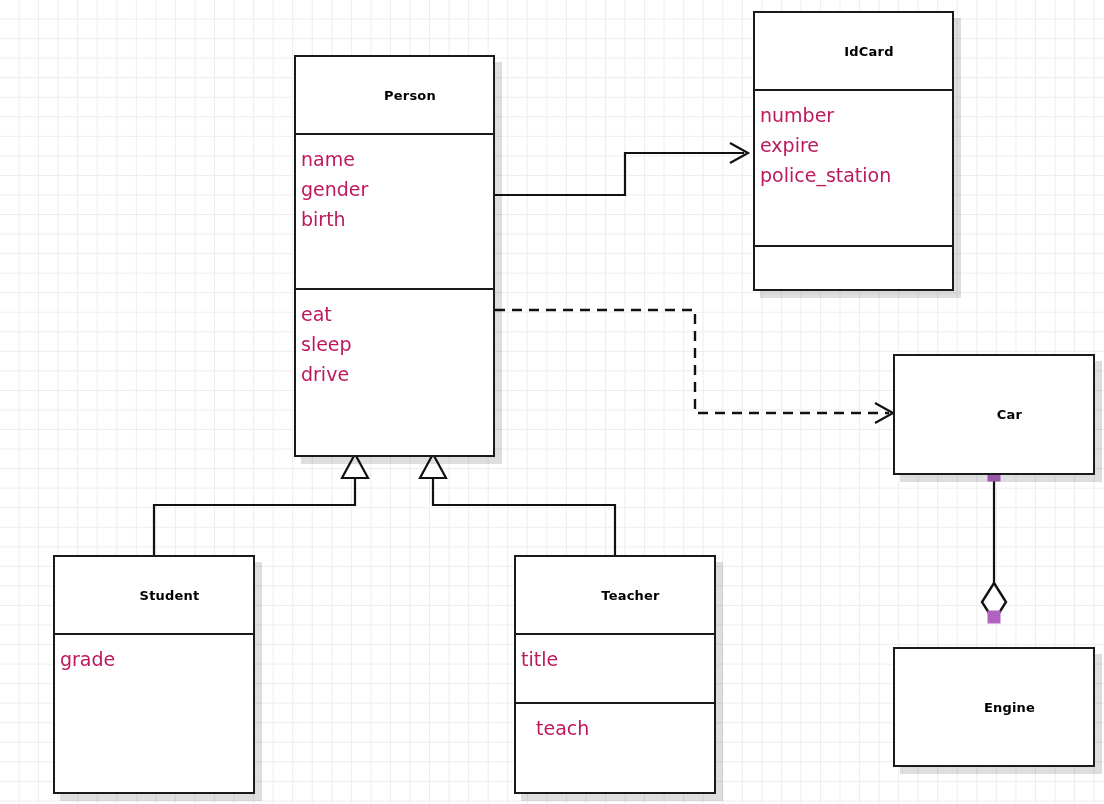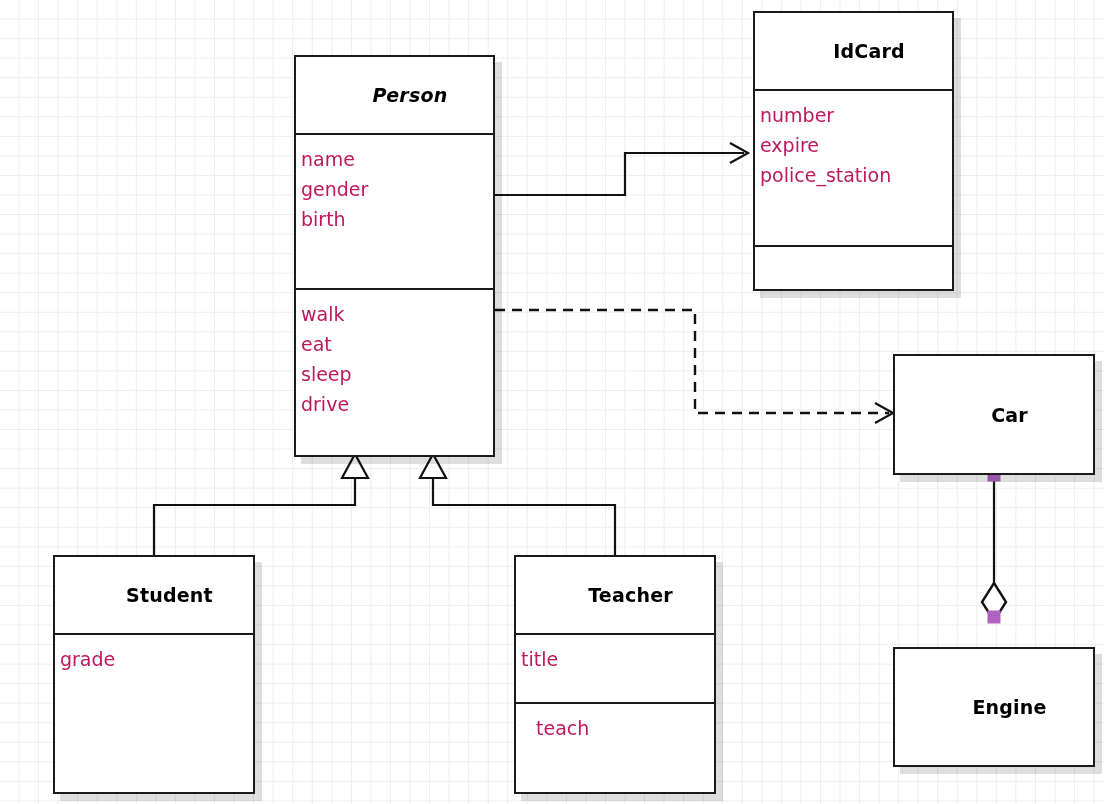--- a/index.html
+++ b/index.html
@@ -33,21 +33,21 @@
     overflow: hidden;
   }
   .compartment + .compartment {
     border-top: 2px solid #1a1a1a;
   }
   .cls-title {
     display: flex;
     align-items: center;
     justify-content: center;
     font-weight: bold;
-    font-size: 19px;
+    font-size: 13px;
     color: #000000;
     letter-spacing: 0.2px;
     padding-left: 31px;
   }
   .cls-members {
     padding: 9px 0 0 5px;
   }
   .member {
     font-size: 19px;
     line-height: 30px;
@@ -132,28 +132,27 @@
     <g>
       <path class="edge-line" d="M 994 475 L 994 585"></path>
       <polygon class="diamond-hollow" points="994,583 1006,602 994,621 982,602"></polygon>
     </g>
   </svg>
 
   <div class="handle" style="left:994px; top:475px;"></div>
   <div class="handle" style="left:994px; top:617px;"></div>
 
   <div class="uml-class" style="left:294px; top:55px; width:201px; height:402px;">
-    <div class="compartment cls-title" style="height:76px;font-style:italic;">Person</div>
+    <div class="compartment cls-title" style="height:76px;">Person</div>
     <div class="compartment cls-members" style="height:155px;">
       <div class="member">name</div>
       <div class="member">gender</div>
       <div class="member">birth</div>
     </div>
     <div class="compartment cls-members" style="height:167px;">
-      <div class="member">walk</div>
       <div class="member">eat</div>
       <div class="member">sleep</div>
       <div class="member">drive</div>
     </div>
   </div>
 
   <div class="uml-class" style="left:753px; top:11px; width:201px; height:280px;">
     <div class="compartment cls-title" style="height:76px;">IdCard</div>
     <div class="compartment cls-members" style="height:156px;">
       <div class="member">number</div>

